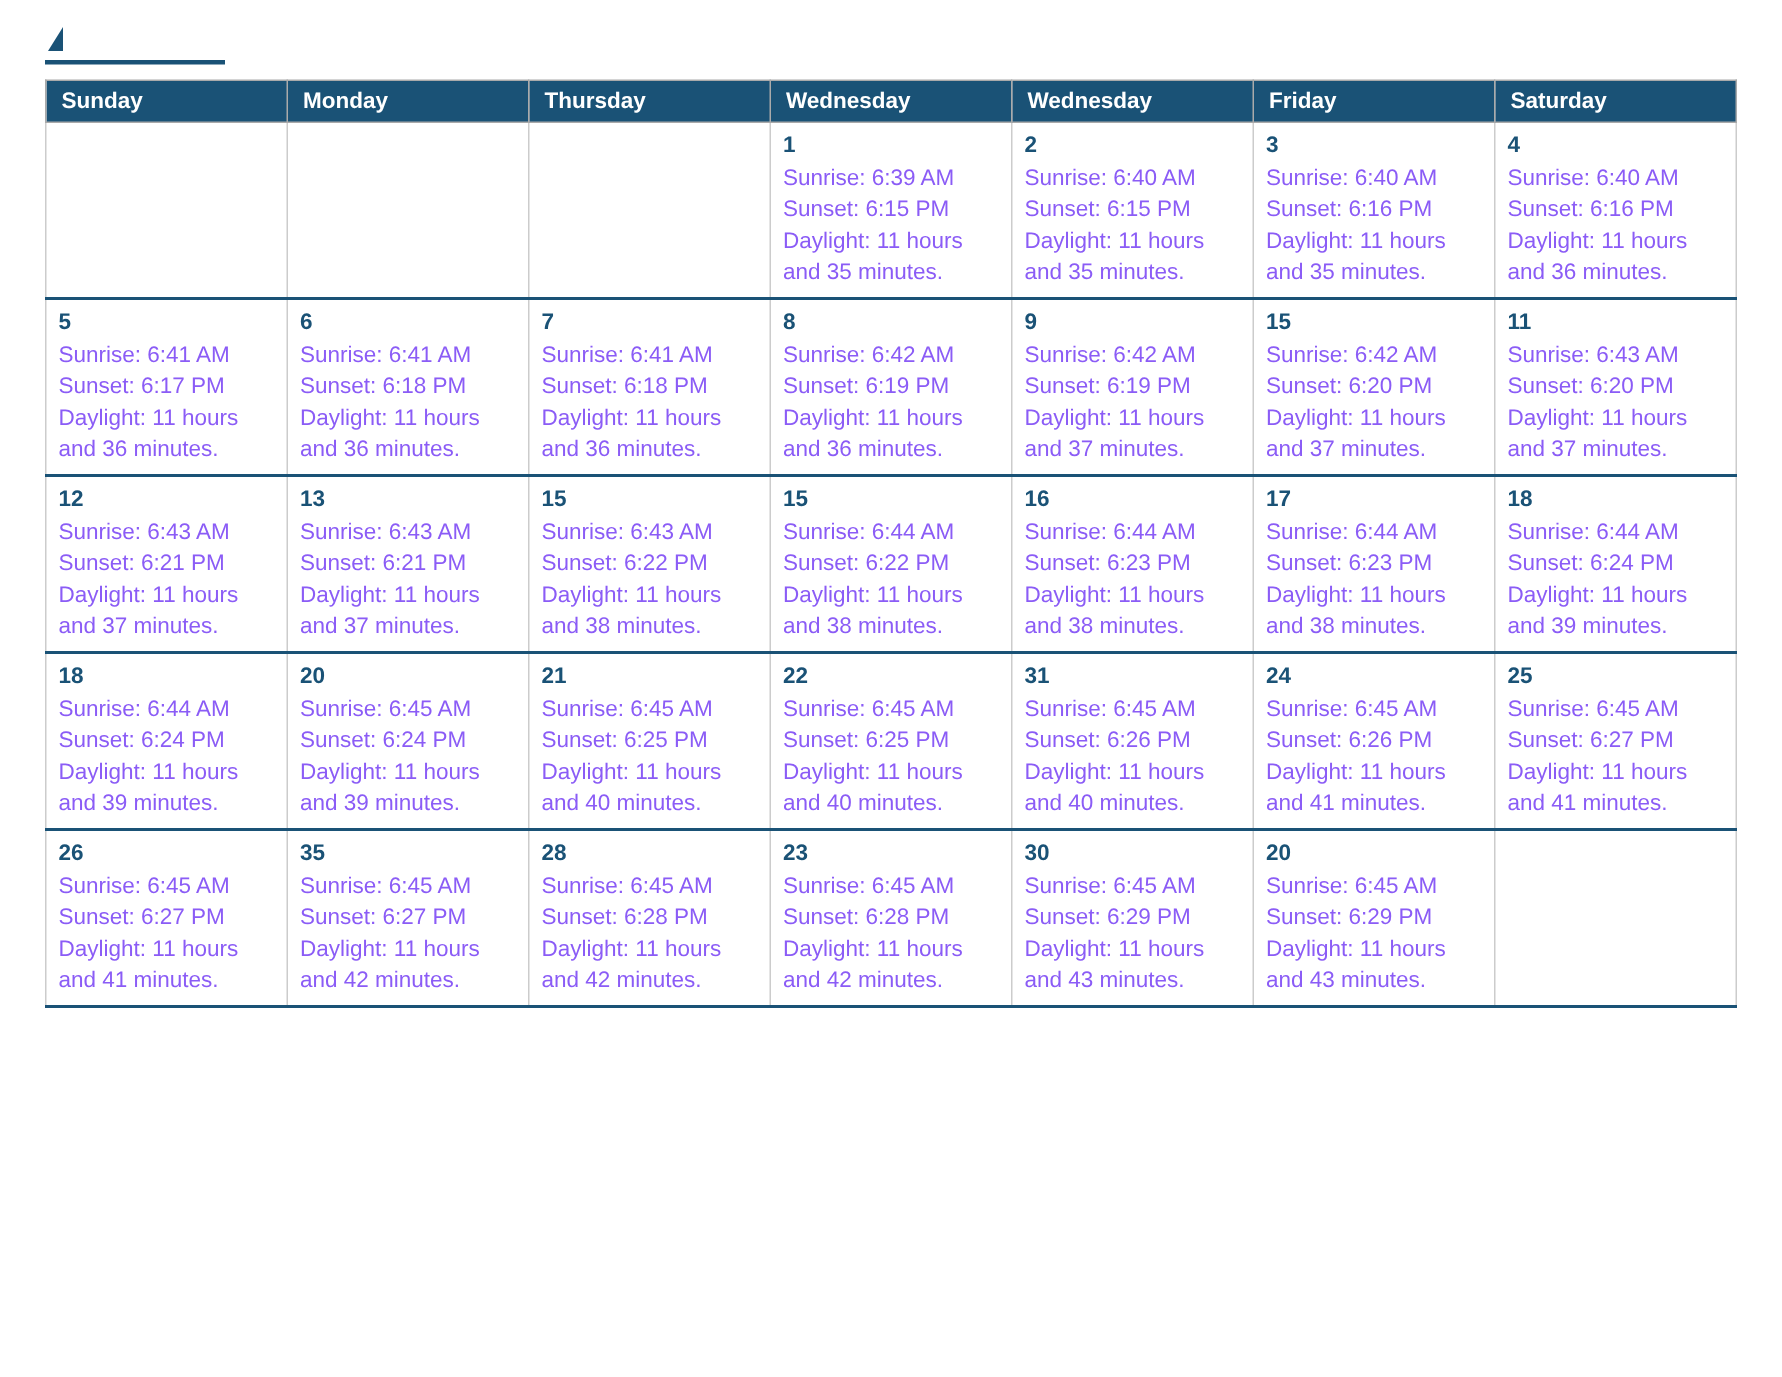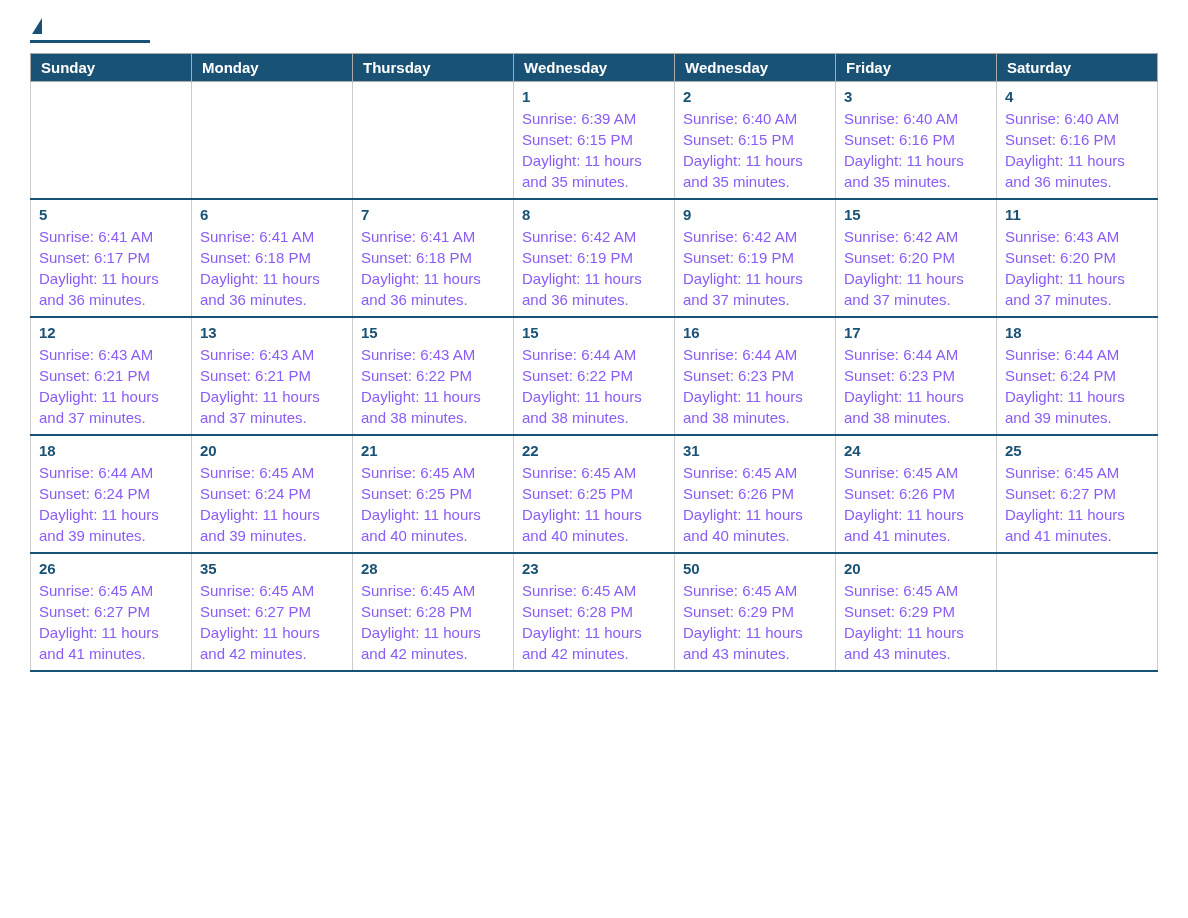--- a/index.html
+++ b/index.html
@@ -348,21 +348,21 @@
 and 42 minutes.</div>
         </td>
         <td>
           <span class="day-num">23</span>
           <div class="day-info" style="white-space: pre-line;">Sunrise: 6:45 AM
 Sunset: 6:28 PM
 Daylight: 11 hours
 and 42 minutes.</div>
         </td>
         <td>
-          <span class="day-num">50</span>
+          <span class="day-num">30</span>
           <div class="day-info" style="white-space: pre-line;">Sunrise: 6:45 AM
 Sunset: 6:29 PM
 Daylight: 11 hours
 and 43 minutes.</div>
         </td>
         <td>
           <span class="day-num">20</span>
           <div class="day-info" style="white-space: pre-line;">Sunrise: 6:45 AM
 Sunset: 6:29 PM
 Daylight: 11 hours

